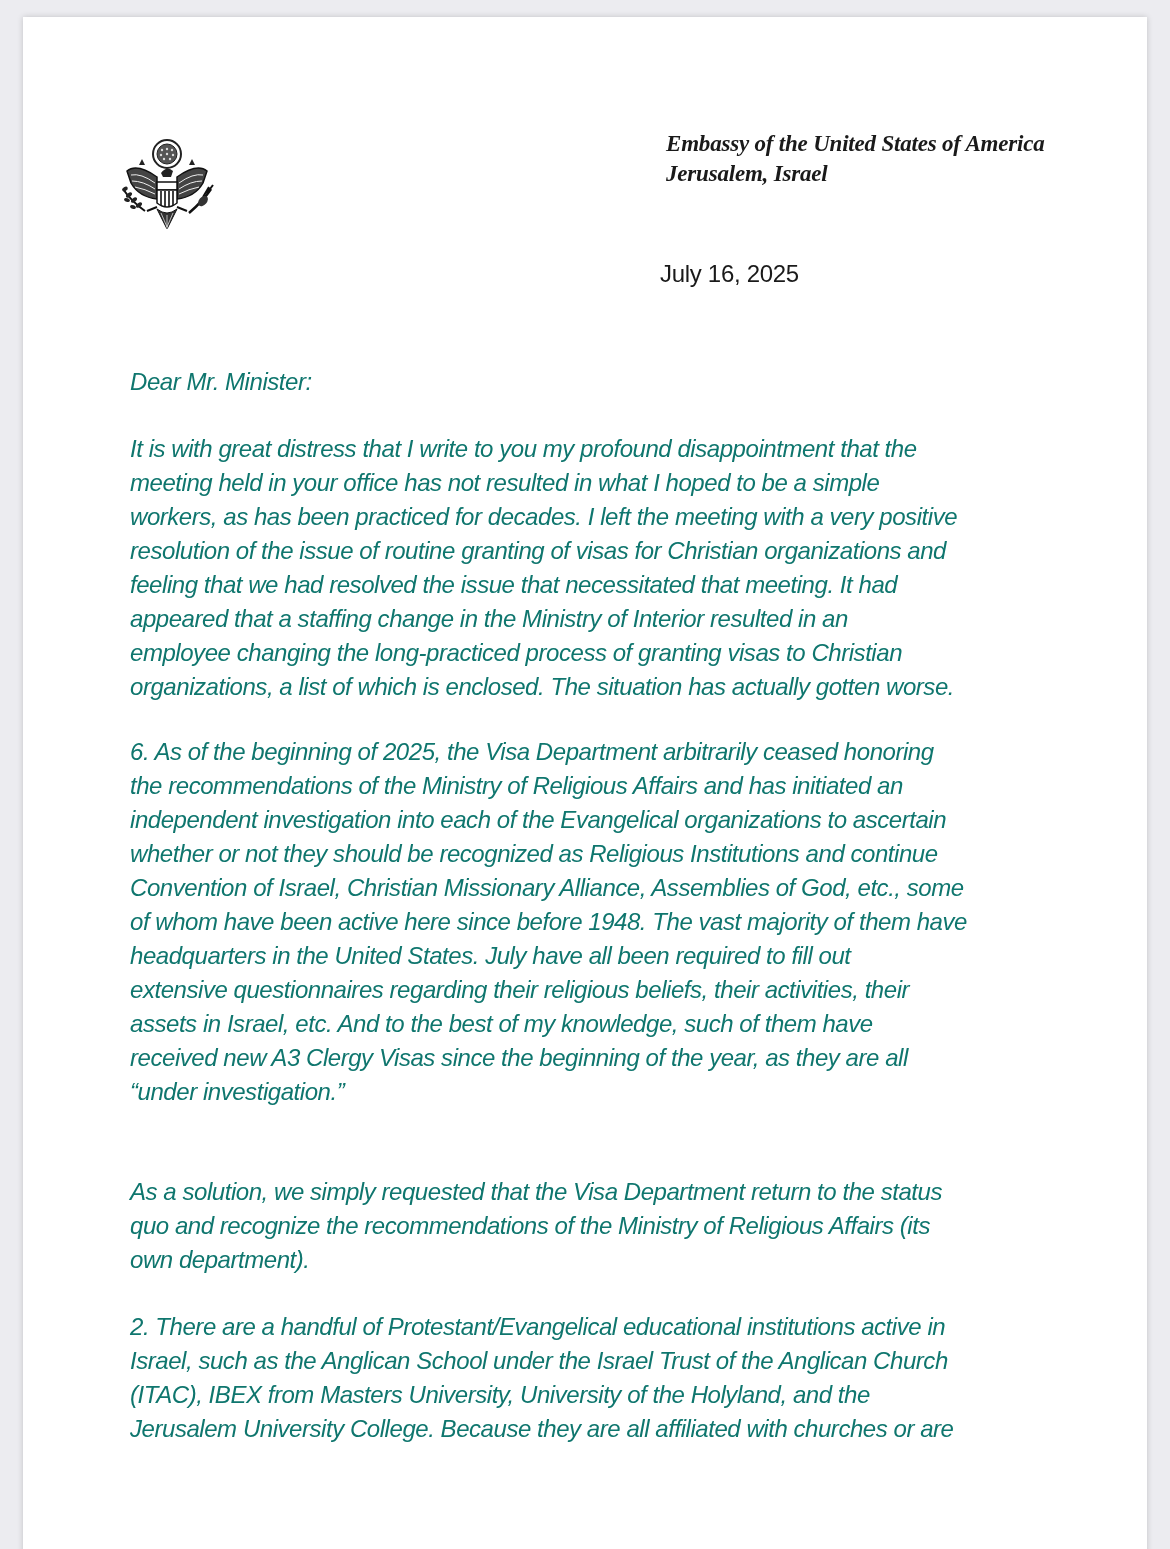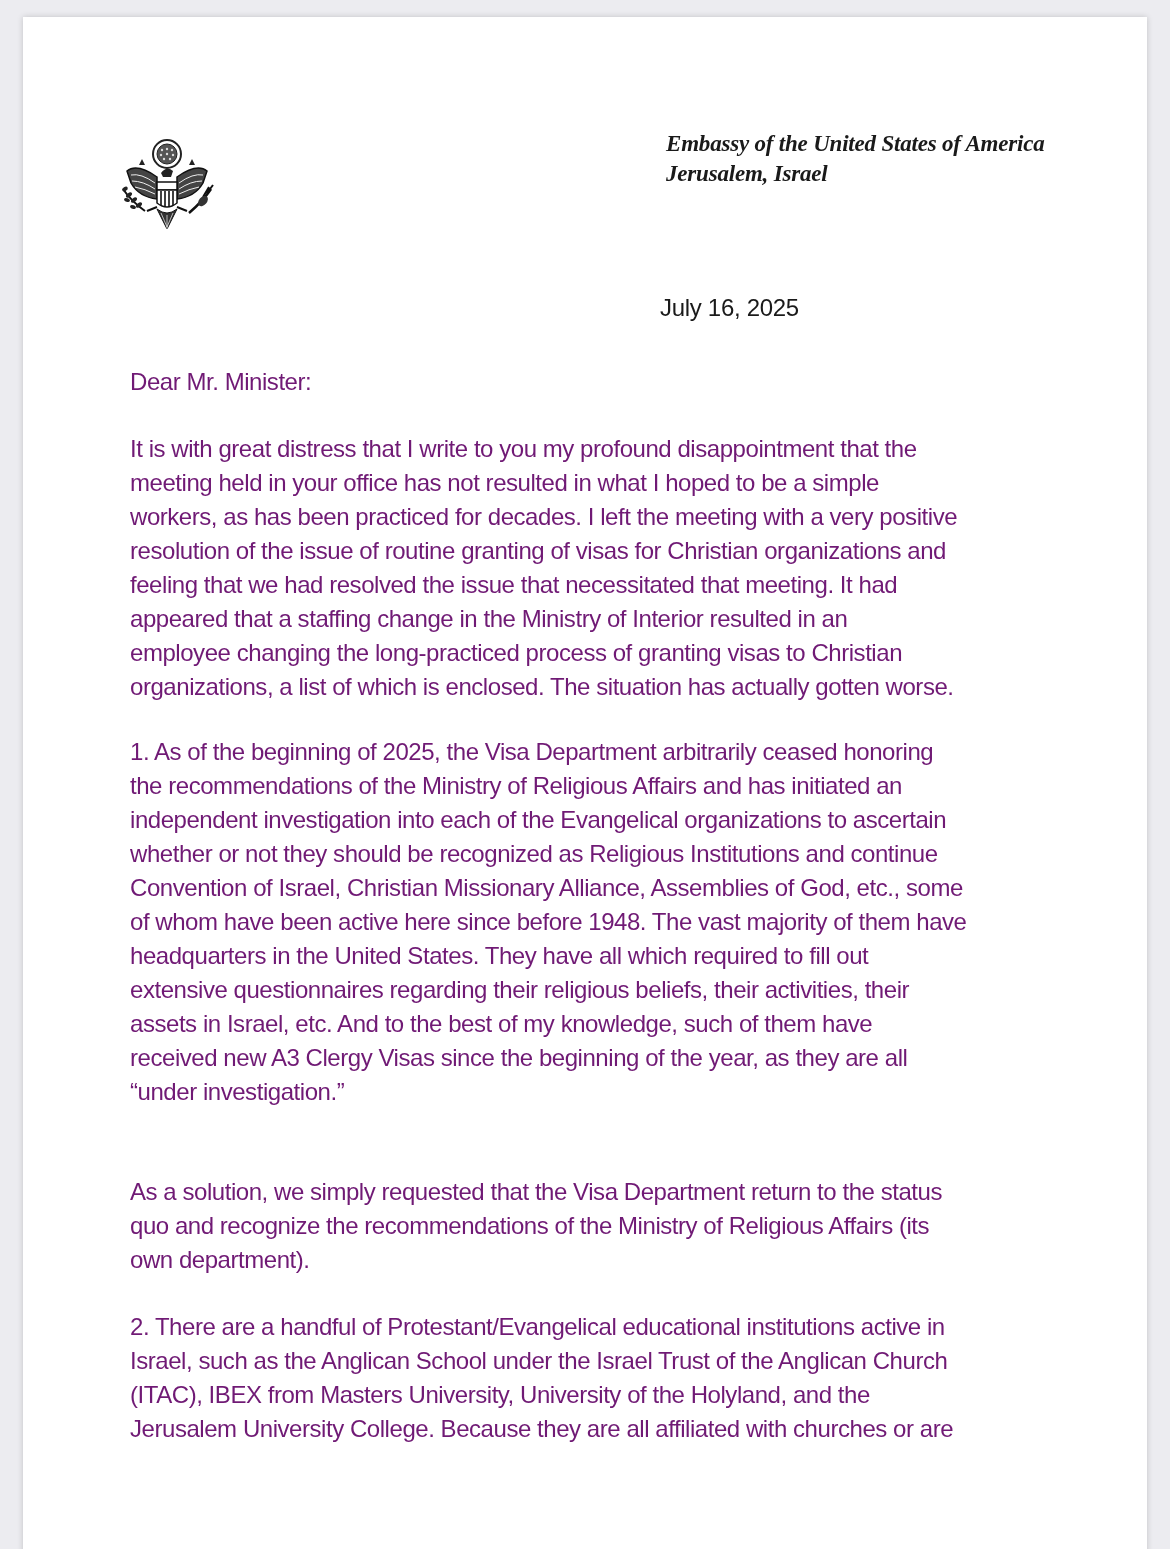--- a/index.html
+++ b/index.html
@@ -51,22 +51,23 @@
       color: #1a1a1a;
       white-space: nowrap;
       letter-spacing: -0.3px;
     }
     .body-text {
       position: absolute;
       left: 130px;
       width: 960px;
       font-size: 24px;
       line-height: 34px;
-      color: #701a75;
+      color: #0f766e;
       letter-spacing: -0.45px;
+      font-style: italic;
     }
     .body-text .ln {
       display: block;
       white-space: nowrap;
     }
     .salutation { top: 365px; }
   </style>
 </head>
 <body>
 
@@ -127,45 +128,45 @@
 
       <path d="M30 74 L40 70 M70 74 L60 70" stroke="#111" stroke-width="2"></path>
     </svg>
   </div>
 
   <div class="letterhead" style="left:643px; top:100px;">
     <div class="line1">Embassy of the United States of America</div>
     <div class="line2">Jerusalem, Israel</div>
   </div>
 
-  <div class="date" style="left:637px; top:243px;margin-top:34px;">July 16, 2025</div>
+  <div class="date" style="left:637px; top:243px;">July 16, 2025</div>
 
   <div class="body-text salutation" style="left:107px; top:348px;">
     <span class="ln">Dear Mr. Minister:</span>
   </div>
 
   <div class="body-text" style="left:107px; top:415px;">
     <span class="ln">It is with great distress that I write to you my profound disappointment that the</span>
     <span class="ln">meeting held in your office has not resulted in what I hoped to be a simple</span>
     <span class="ln">workers, as has been practiced for decades. I left the meeting with a very positive</span>
     <span class="ln">resolution of the issue of routine granting of visas for Christian organizations and</span>
     <span class="ln">feeling that we had resolved the issue that necessitated that meeting. It had</span>
     <span class="ln">appeared that a staffing change in the Ministry of Interior resulted in an</span>
     <span class="ln">employee changing the long-practiced process of granting visas to Christian</span>
     <span class="ln">organizations, a list of which is enclosed. The situation has actually gotten worse.</span>
   </div>
 
   <div class="body-text" style="left:107px; top:718px;">
-    <span class="ln">1. As of the beginning of 2025, the Visa Department arbitrarily ceased honoring</span>
+    <span class="ln">6. As of the beginning of 2025, the Visa Department arbitrarily ceased honoring</span>
     <span class="ln">the recommendations of the Ministry of Religious Affairs and has initiated an</span>
     <span class="ln">independent investigation into each of the Evangelical organizations to ascertain</span>
     <span class="ln">whether or not they should be recognized as Religious Institutions and continue</span>
     <span class="ln">Convention of Israel, Christian Missionary Alliance, Assemblies of God, etc., some</span>
     <span class="ln">of whom have been active here since before 1948. The vast majority of them have</span>
-    <span class="ln">headquarters in the United States. They have all which required to fill out</span>
+    <span class="ln">headquarters in the United States. July have all been required to fill out</span>
     <span class="ln">extensive questionnaires regarding their religious beliefs, their activities, their</span>
     <span class="ln">assets in Israel, etc. And to the best of my knowledge, such of them have</span>
     <span class="ln">received new A3 Clergy Visas since the beginning of the year, as they are all</span>
     <span class="ln">“under investigation.”</span>
   </div>
 
   <div class="body-text" style="left:107px; top:1158px;">
     <span class="ln">As a solution, we simply requested that the Visa Department return to the status</span>
     <span class="ln">quo and recognize the recommendations of the Ministry of Religious Affairs (its</span>
     <span class="ln">own department).</span>

